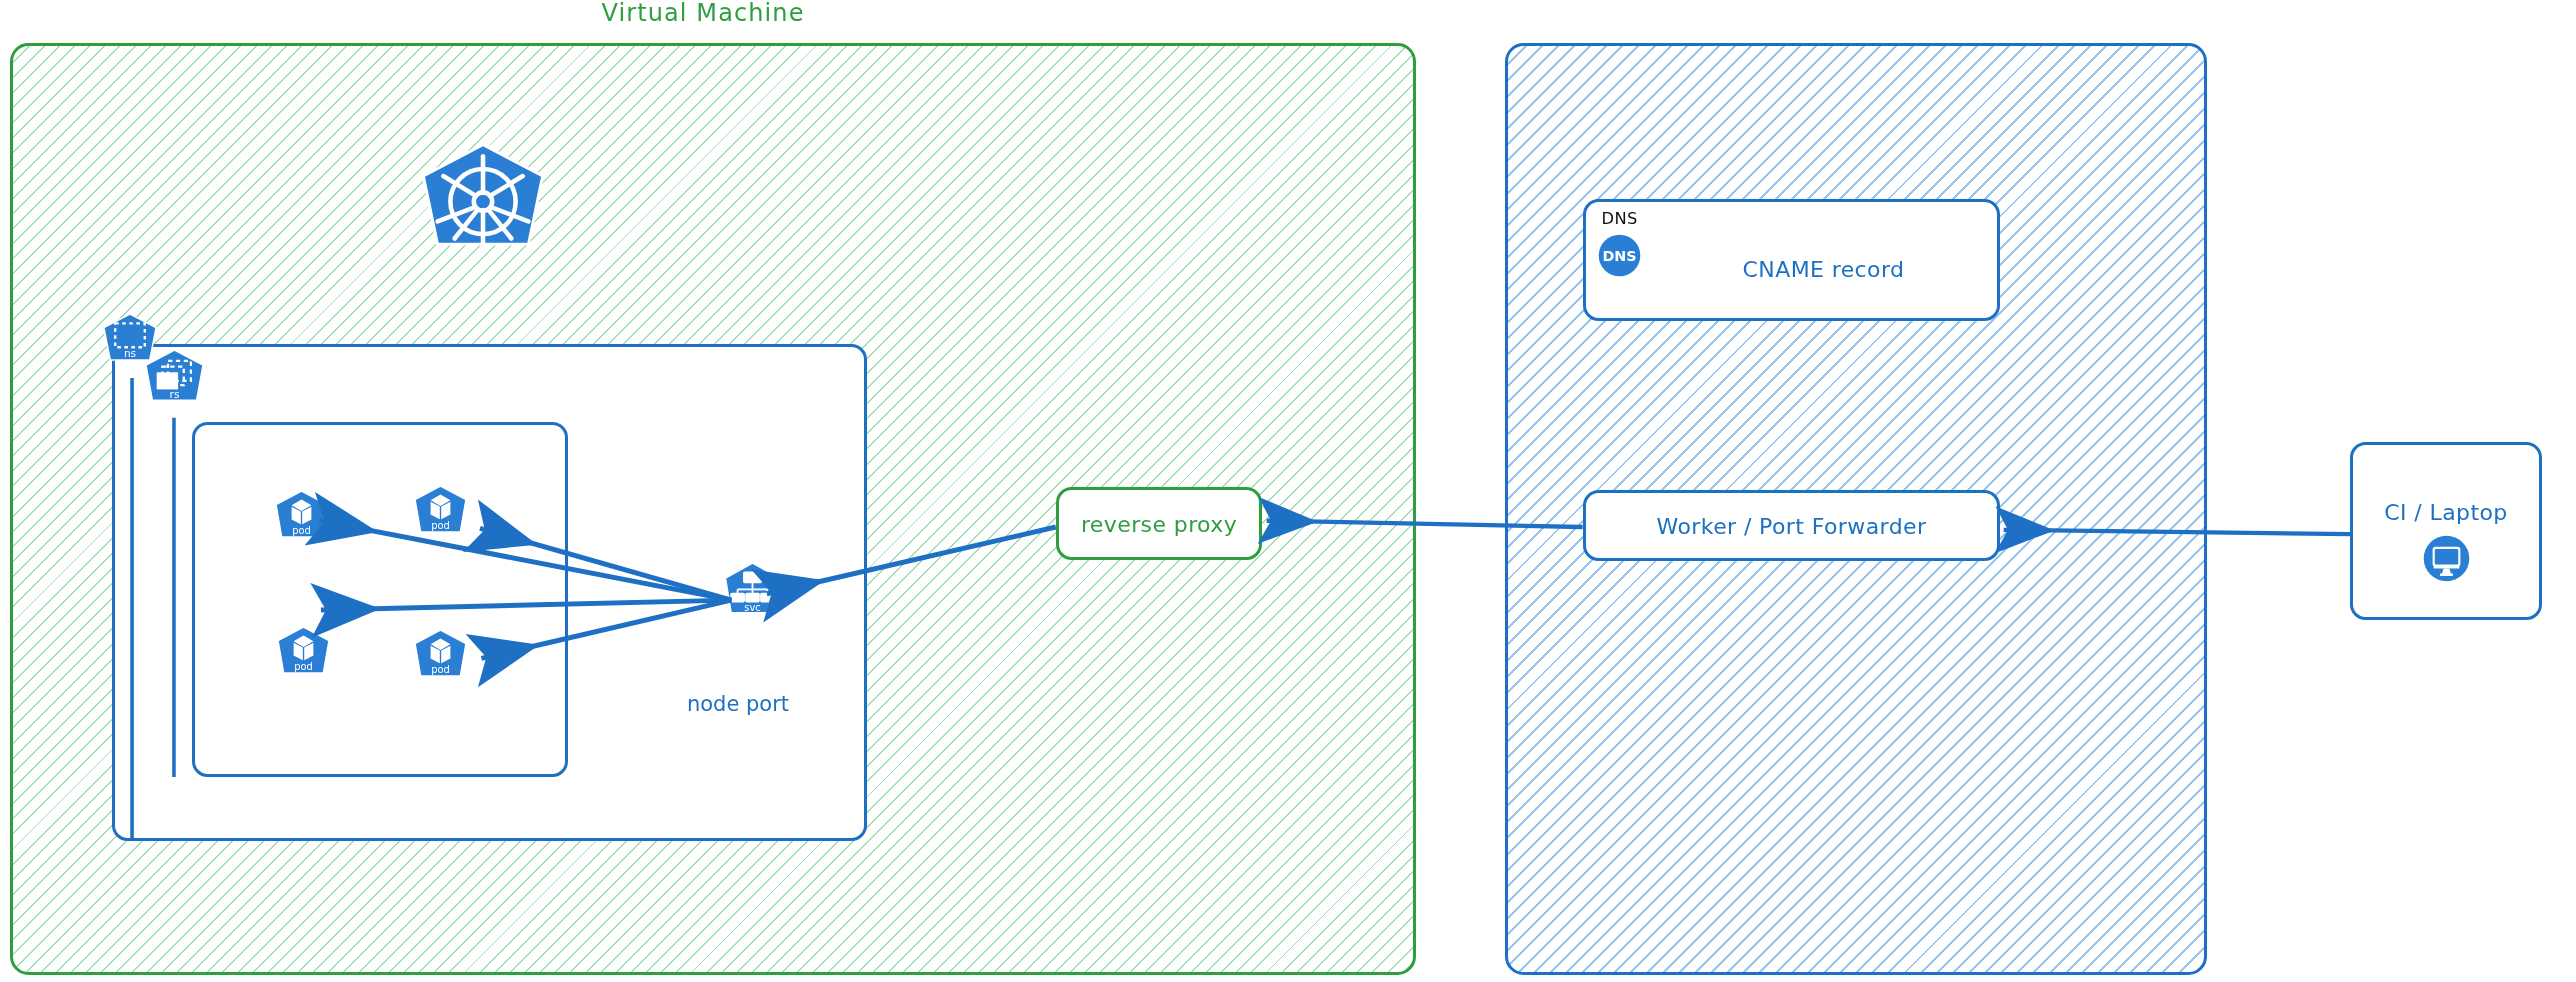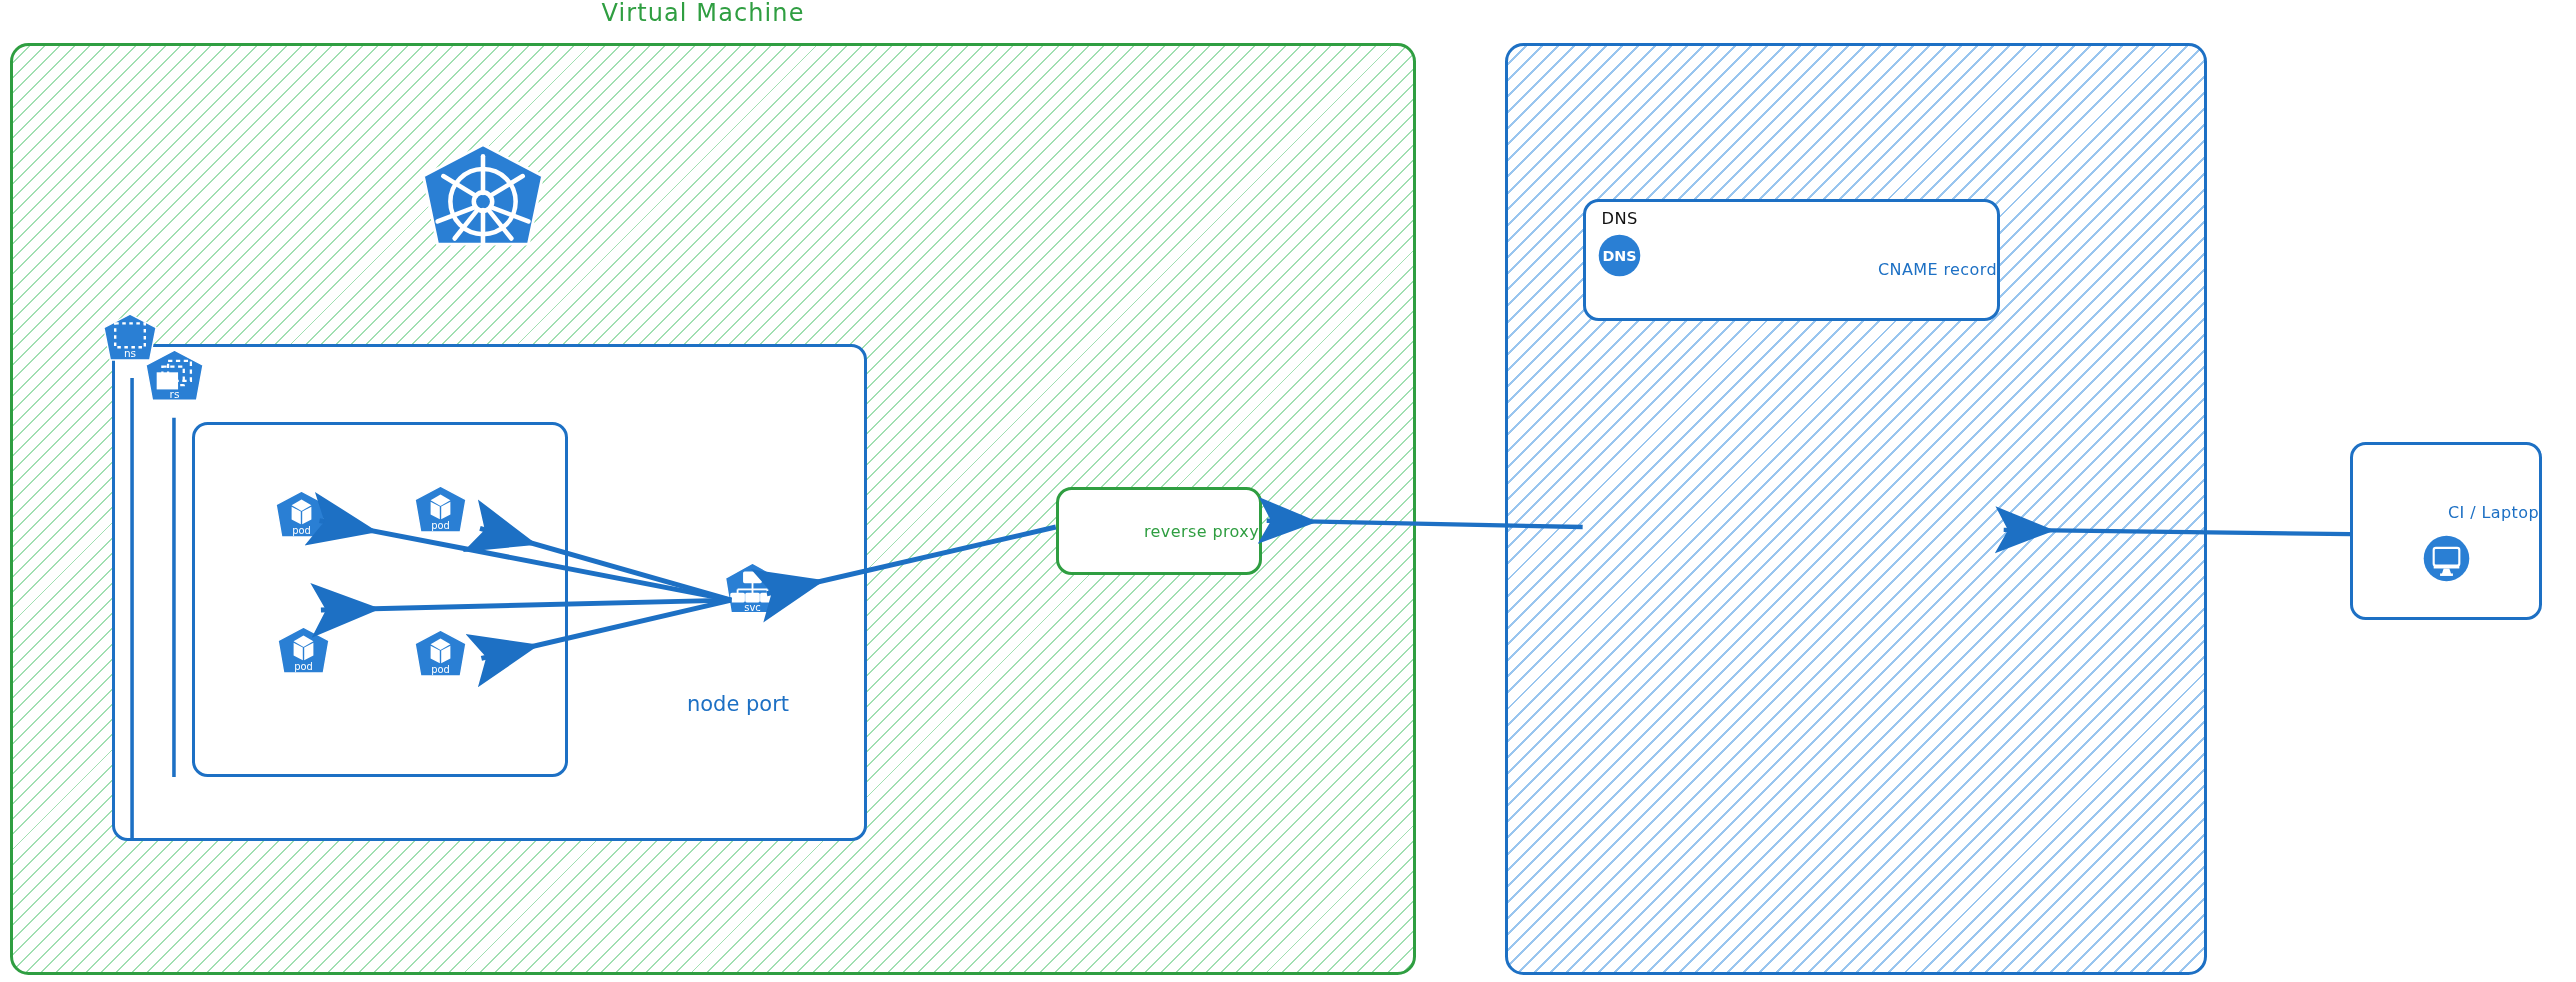--- a/index.html
+++ b/index.html
@@ -66,22 +66,22 @@
     border-radius: 15.6px;
   }
   .rbox.blue  { border: 3.6px solid #1d70c4; }
   .rbox.green { border: 3.6px solid #2f9e41; }
 
   .rbox-label {
     position: absolute;
     left: 0; right: 0;
     top: 50%;
     transform: translateY(-50%);
-    text-align: right;
-    font-size: 16px;
+    text-align: center;
+    font-size: 22px;
     letter-spacing: 0.4px;
     white-space: nowrap;
   }
   .rbox-label.blue  { color: #1d70c4; }
   .rbox-label.green { color: #2f9e41; }
 
   .corner-label {
     position: absolute;
     font-size: 16.3px;
     color: #111111;
@@ -122,36 +122,39 @@
 
 
   <div class="group-box vm" style="left:10px; top:43px; width:1406px; height:932px;"></div>
 
   <div class="group-box ext" style="left:1505px; top:43px; width:702px; height:932px;"></div>
 
   <div class="rbox blue" style="left:112px; top:344px; width:755px; height:497px;"></div>
 
   <div class="rbox blue" style="left:192px; top:422px; width:376px; height:355px;"></div>
 
-  <div class="rbox green" style="left:1056px; top:487px; width:206px; height:88px;padding-left:24px;">
+  <div class="rbox green" style="left:1056px; top:487px; width:206px; height:73px;padding-left:24px;">
     <div class="rbox-label green">reverse proxy</div>
   </div>
 
   <div class="rbox blue" style="left:1583px; top:199px; width:417px; height:122px;">
     <div class="corner-label" style="left:15.6px; top:7px;">DNS</div>
     <div class="rbox-label blue" style="top:58%; padding-left:64px;">CNAME record</div>
   </div>
 
   <div class="circ-icon" style="left:1598px; top:234px;">
     <svg width="43" height="43" viewBox="0 0 60 60">
       <circle cx="30" cy="30" r="29" fill="#2a7fd4"></circle>
       <text x="30" y="38" text-anchor="middle" font-family="DejaVu Sans, sans-serif" font-size="20" font-weight="bold" fill="#ffffff">DNS</text>
     </svg>
   </div>
 
+  <div class="rbox blue" style="left:1583px; top:490px; width:417px; height:71px;">
+    <div class="rbox-label blue">Worker / Port Forwarder</div>
+  </div>
 
   <div class="rbox blue" style="left:2350px; top:442px; width:192px; height:178px;">
     <div class="rbox-label blue" style="top:67px;">CI / Laptop</div>
   </div>
 
   <div class="circ-icon" style="left:2423px; top:535px;">
     <svg width="47" height="47" viewBox="0 0 66 66">
       <circle cx="33" cy="33" r="32" fill="#2a7fd4"></circle>
       <rect x="15" y="18" width="36" height="25" rx="3" fill="none" stroke="#ffffff" stroke-width="3"></rect>
       <rect x="15" y="43" width="36" height="4" fill="#ffffff"></rect>

